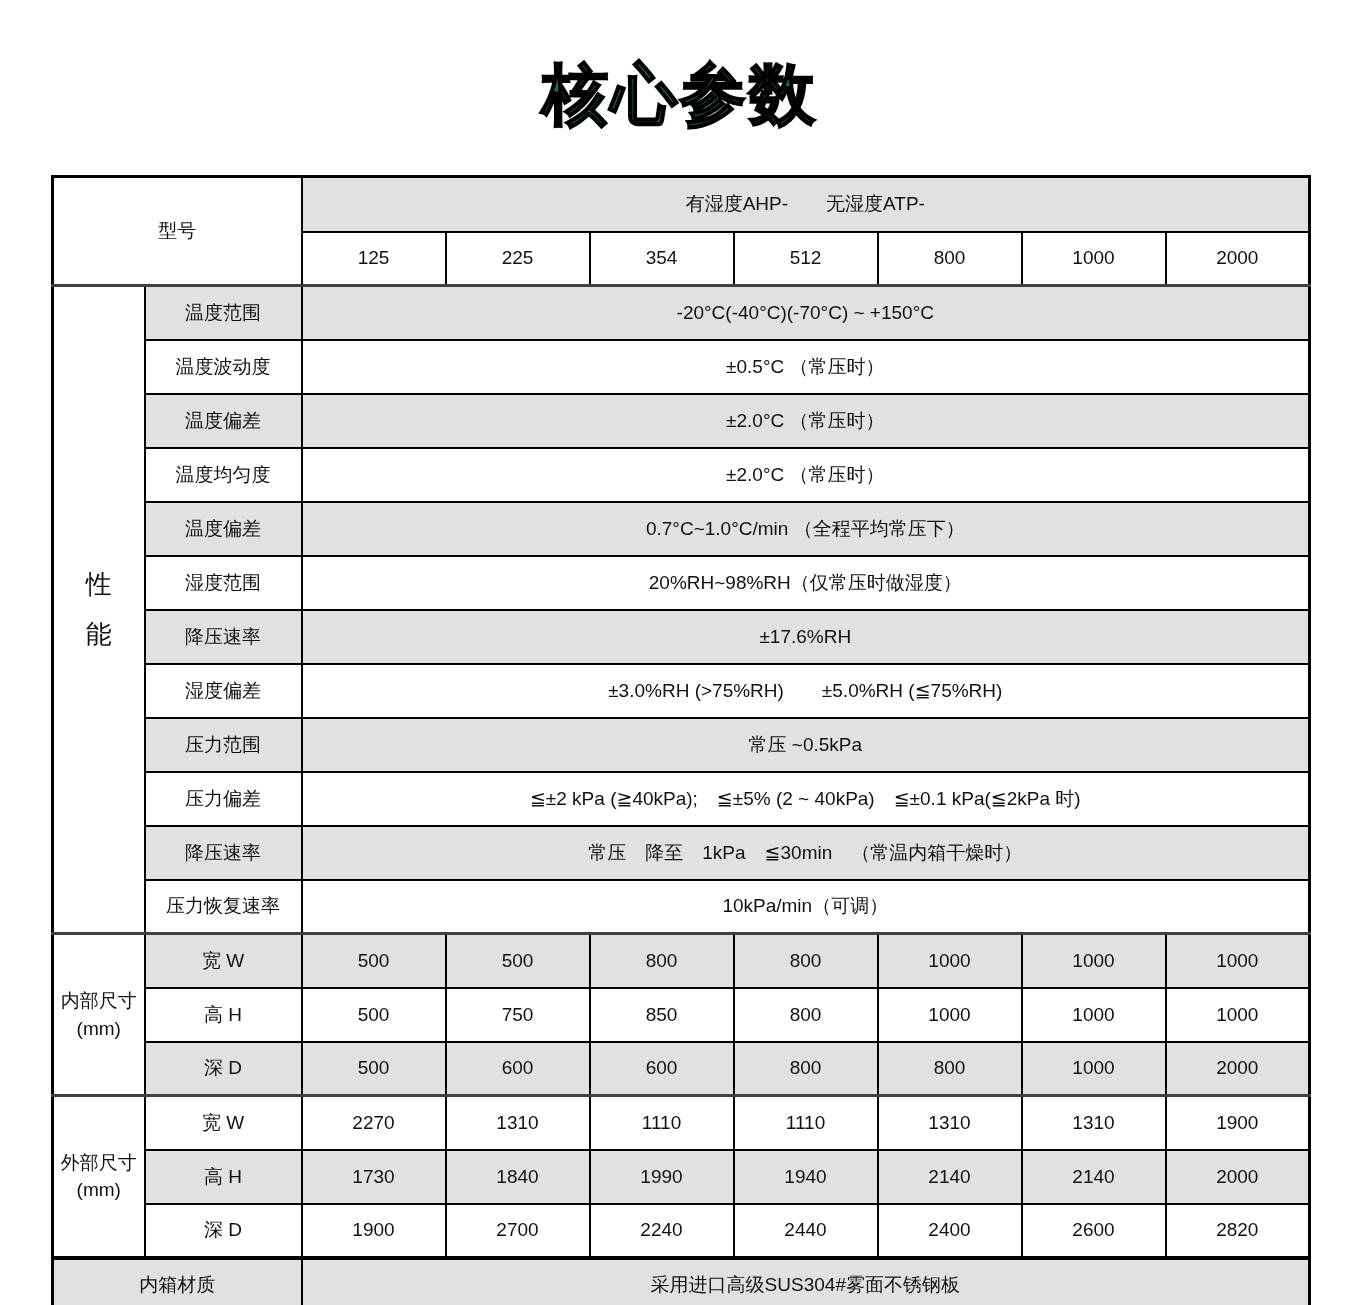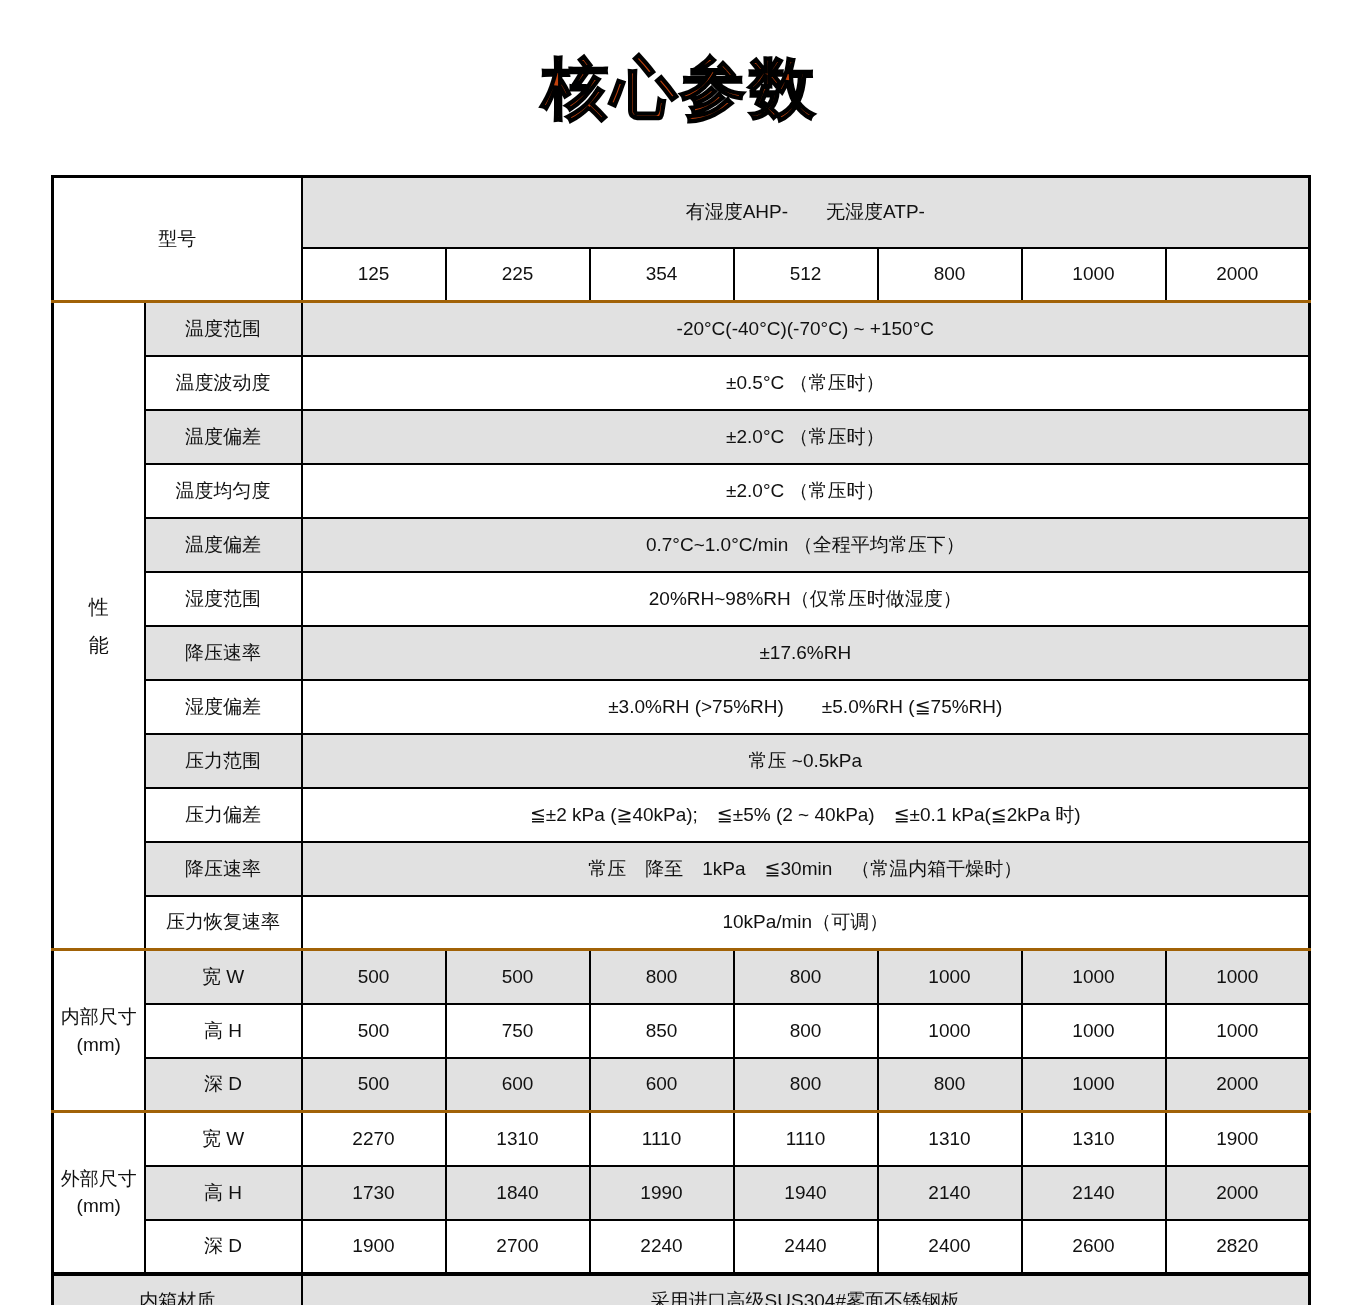--- a/index.html
+++ b/index.html
@@ -6,55 +6,55 @@
   html, body {
     margin: 0; padding: 0;
     width: 1360px; height: 1305px;
     background: #ffffff;
     font-family: "Liberation Sans", "DejaVu Sans", sans-serif;
     color: #111;
     overflow: hidden;
   }
   .page-title {
     text-align: center;
-    margin: 2px;
+    margin: 8px;
     padding-top: 40px;
     font-size: 66px;
     line-height: 1.4;
     font-weight: 900;
     letter-spacing: 3px;
     -webkit-text-stroke: 2.2px #000;
-    color: #c2410c;
+    color: #0f766e;
   }
   table.spec {
     position: absolute;
     left: 51px; top: 175px;
     width: 1259px;
     border-collapse: collapse;
     table-layout: fixed;
     border: 3px solid #000;
   }
   table.spec td {
     border: 2px solid #000;
     text-align: center;
     vertical-align: middle;
     font-size: 19px;
     padding: 0 4px;
     height: 54px;
     overflow: hidden;
   }
-  tr.hdr1 td { height: 71px; }
+  tr.hdr1 td { height: 55px; }
   .shade { background: #e1e1e1; }
-  tr.sec td { border-top: 3px solid #a16207; }
+  tr.sec td { border-top: 3px solid #404040; }
   tr.mat td { border-top: 4px solid #000; }
   td.vlabel span {
     display: inline-block;
     width: 1.35em;
     line-height: 1.9;
-    font-size: 20px;
+    font-size: 26px;
     text-align: center;
   }
   td.dimlabel { line-height: 1.45; padding: 0 2px; }
 </style>
 </head>
 <body>
 
 <h1 class="page-title">核心参数</h1>
 
 <table class="spec">

